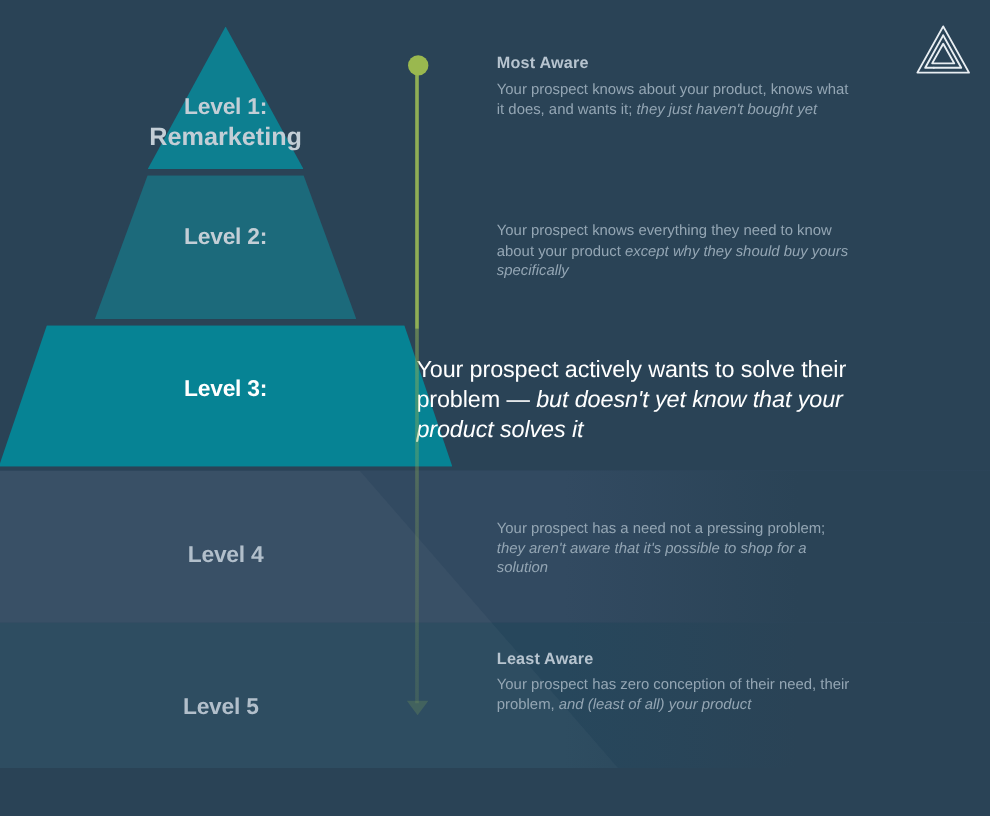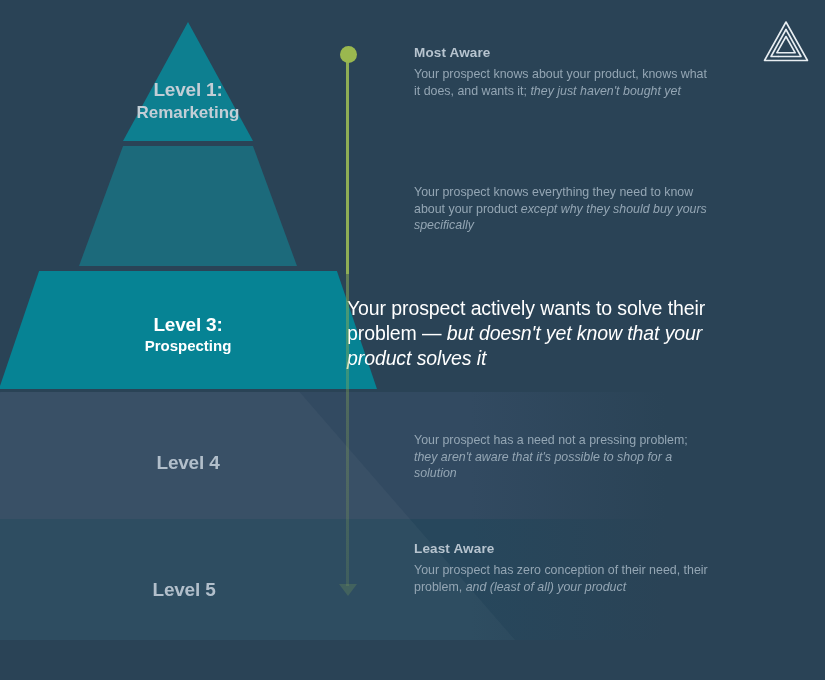--- a/index.html
+++ b/index.html
@@ -50,21 +50,21 @@
     clip-path:polygon(10.6% 0%, 89.4% 0%, 100% 100%, 0% 100%);
   }
 
   
   .tier-label { position:absolute; text-align:center; line-height:1.24; z-index:6; }
   .tl-main { font-weight:700; letter-spacing:-0.2px; }
   .tl-sub  { font-weight:700; }
 
   #label-1 { top:78px; left:88px; width:200px; color:#c3ced6; }
   #label-1 .tl-main { font-size:19px; }
-  #label-1 .tl-sub  { font-size:17px; }
+  #label-1 .tl-sub  { font-size:21px; }
 
   #label-2 { top:186px; left:88px; width:200px; color:#c3ced6; }
   #label-2 .tl-main { font-size:19px; }
   #label-2 .tl-sub  { font-size:15px; }
 
   #label-3 { top:313px; left:88px; width:200px; color:#ffffff; }
   #label-3 .tl-main { font-size:19px; }
   #label-3 .tl-sub  { font-size:15px; }
 
   #label-4 { top:451px; left:88px; width:200px; color:#b2bfcb; }
@@ -143,24 +143,24 @@
 
   <div class="tier" id="tier-1"></div>
   <div class="tier" id="tier-2"></div>
   <div class="tier" id="tier-3"></div>
 
   <div class="tier-label" id="label-1">
     <div class="tl-main">Level 1:</div>
     <div class="tl-sub">Remarketing</div>
   </div>
   <div class="tier-label" id="label-2">
+    <div class="tl-main">Level 2:</div>
   </div>
   <div class="tier-label" id="label-3">
     <div class="tl-main">Level 3:</div>
-    <div class="tl-sub">Prospecting</div>
   </div>
   <div class="tier-label" id="label-4">
     <div class="tl-main">Level 4</div>
   </div>
   <div class="tier-label" id="label-5">
     <div class="tl-main">Level 5</div>
   </div>
 
   <div id="timeline-dot"></div>
   <div id="timeline-line-bright"></div>

